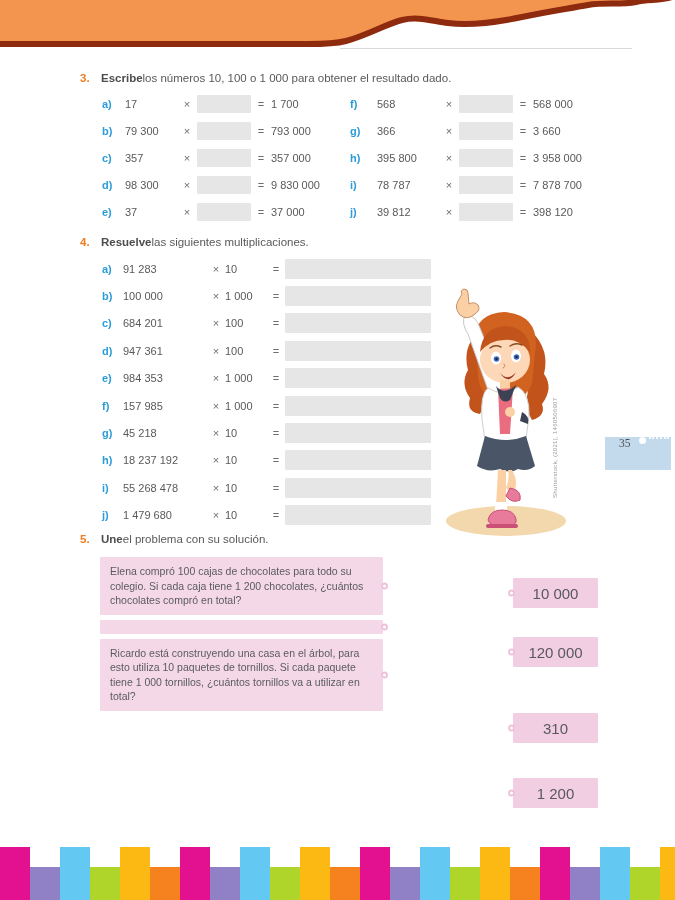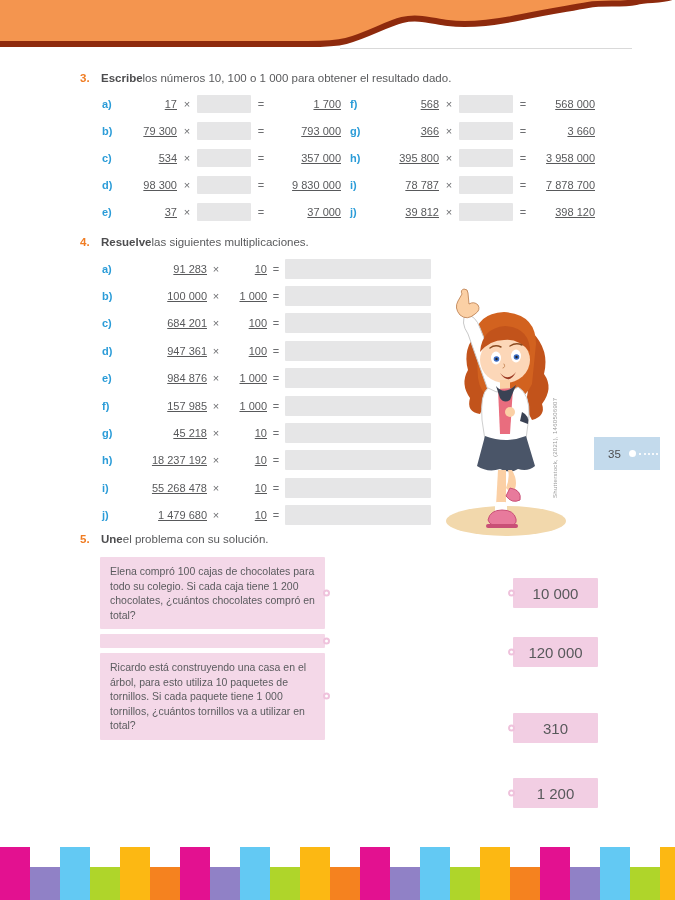--- a/index.html
+++ b/index.html
@@ -19,47 +19,47 @@
 
   
   .ex3 { position:absolute; top:72px; left:80px; width:545px; }
   .ex3-cols { display:flex; margin-top:6px; padding-left:22px; }
   .ex3-col { display:block; }
   .ex3-col.right { margin-left:9px; }
   .mrow { display:grid; align-items:center; height:27px; font-size:11px; color:#58595B; column-gap:3px; }
   .ex3-col.left  .mrow { grid-template-columns:20px 52px 14px 54px 14px 70px; }
   .ex3-col.right .mrow { grid-template-columns:24px 62px 14px 54px 14px 62px; }
   .lbl { color:#2B9CD8; font-weight:bold; }
-  .num { text-align:right;text-decoration:underline; }
+  .num { text-align:left; }
   .op { color:#6D6E71; text-align:center; }
   .blank { background:#E6E6E7; height:18px; border-radius:1px; }
 
   
   .ex4 { position:absolute; top:236px; left:80px; width:370px; }
   .ex4-rows { margin-top:7px; padding-left:22px; }
   .ex4 .mrow { grid-template-columns:18px 84px 12px 42px 12px 146px; height:27.4px; }
   .ex4 .blank { height:20px; }
 
   
   .girl { position:absolute; left:438px; top:288px; width:135px; height:255px; }
   .credit { position:absolute; left:552px; top:383px; height:115px; font-size:6px; color:#9a9a9a;
             writing-mode:vertical-rl; transform:rotate(180deg); letter-spacing:.3px; white-space:nowrap; }
 
   
-  .page-tab { position:absolute; right:15px; top:437px; width:66px; height:33px; background:#C3DAEC;
-              display:flex; align-items:center; padding-left:14px; }
+  .page-tab { position:absolute; right:4px; top:437px; width:66px; height:33px; background:#C3DAEC;
+              display:flex; padding-left:14px;font-family:Liberation Serif, serif; }
   .page-tab .pnum { font-size:11.5px; color:#4D4D4F; }
   .tab-dot { width:7px; height:7px; border-radius:50%; background:#fff; margin-left:8px; flex:0 0 7px; }
   .tab-dots { flex:1; border-top:2px dotted #ffffff; margin:0 2px 0 3px; opacity:.85; }
 
   
   .ex5 { position:absolute; top:533px; left:80px; width:540px; }
   .problems { margin-top:12px; padding-left:20px; width:305px; }
   .pbox { position:relative; background:#F4D8E8; color:#5A5B5E; font-size:10.5px; line-height:14.5px;
-          padding:7px 10px; width:225px; margin-bottom:5px; border-radius:1px; }
+          padding:7px 10px; width:283px; margin-bottom:5px; border-radius:1px; }
   .pdot, .adot { position:absolute; width:7px; height:7px; background:#fff; border:2px solid #EFC2DC;
                  border-radius:50%; top:50%; transform:translateY(-50%); }
   .pdot { right:-5px; }
   .adot { left:-5px; }
   .abox { position:absolute; left:433px; width:85px; height:30px; background:#F2CEE3; border-radius:1px;
           display:flex; align-items:center; justify-content:center; font-size:15px; color:#58595B; }
   .abox.a0 { top:45px; } .abox.a1 { top:104px; } .abox.a2 { top:180px; } .abox.a3 { top:245px; }
 
   
   .strip { position:absolute; left:0; bottom:0; width:675px; height:53px; display:flex; align-items:flex-end; overflow:hidden; }
@@ -100,21 +100,21 @@
         <div class="mrow">
           <span class="lbl">b)</span>
           <span class="num">79 300</span>
           <span class="op">×</span>
           <div class="blank"></div>
           <span class="op">=</span>
           <span class="num">793 000</span>
         </div>
         <div class="mrow">
           <span class="lbl">c)</span>
-          <span class="num">534</span>
+          <span class="num">357</span>
           <span class="op">×</span>
           <div class="blank"></div>
           <span class="op">=</span>
           <span class="num">357 000</span>
         </div>
         <div class="mrow">
           <span class="lbl">d)</span>
           <span class="num">98 300</span>
           <span class="op">×</span>
           <div class="blank"></div>
@@ -209,21 +209,21 @@
       <div class="mrow">
         <span class="lbl">d)</span>
         <span class="num">947 361</span>
         <span class="op">×</span>
         <span class="num">100</span>
         <span class="op">=</span>
         <div class="blank"></div>
       </div>
       <div class="mrow">
         <span class="lbl">e)</span>
-        <span class="num">984 876</span>
+        <span class="num">984 353</span>
         <span class="op">×</span>
         <span class="num">1 000</span>
         <span class="op">=</span>
         <div class="blank"></div>
       </div>
       <div class="mrow">
         <span class="lbl">f)</span>
         <span class="num">157 985</span>
         <span class="op">×</span>
         <span class="num">1 000</span>

